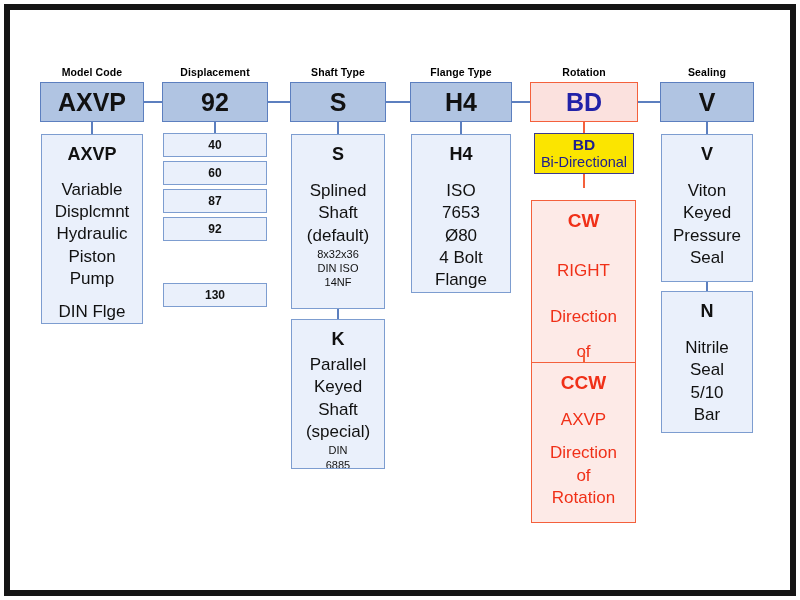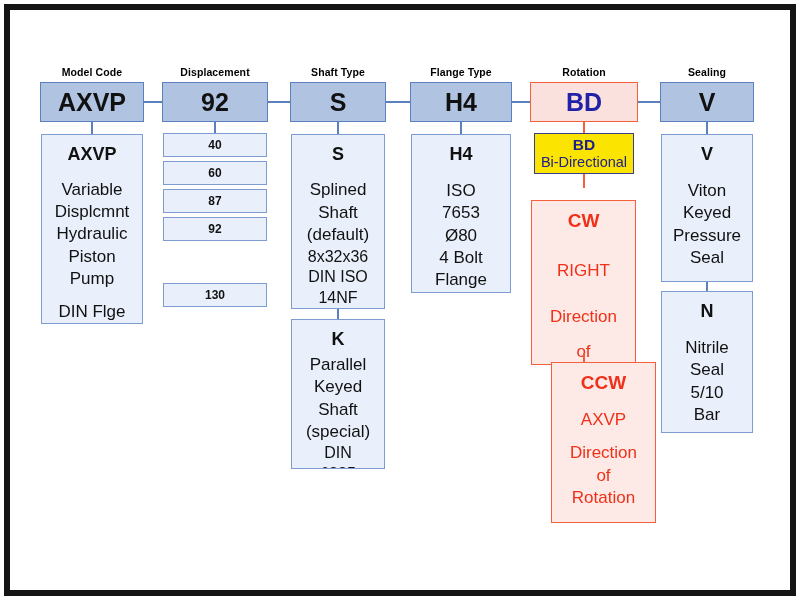--- a/index.html
+++ b/index.html
@@ -93,21 +93,21 @@
     line-height: 1.15;
     margin-bottom: 4px;
   }
   .detail .dline {
     font-size: 17px;
     color: #111111;
     line-height: 1.32;
     font-weight: normal;
   }
   .detail .dline.small {
-    font-size: 16px;
+    font-size: 11px;
     line-height: 1.28;
   }
   .detail .dgap {
     height: 11px;
   }
 
   
   .listbox {
     background: #eaf0fb;
     border: 1.5px solid #7d9dd0;
@@ -287,21 +287,21 @@
     <span class="dgap"></span>
     <span class="dline">RIGHT</span>
     <span class="dgap"></span>
     <span class="dline">Direction</span>
     <span class="dline">of</span>
     <span class="dline">Rotation</span>
   </div>
 
   <div class="conn v red" style="left:583px; top:353px; height:9px;"></div>
 
-  <div class="node detail rot" style="left:551px; top:362px; width:105px; height:161px;">
+  <div class="node detail rot" style="left:531px; top:362px; width:105px; height:161px;">
     <span class="dcode">CCW</span>
     <span class="dgap"></span>
     <span class="dline">AXVP</span>
     <span class="dgap"></span>
     <span class="dline">Direction</span>
     <span class="dline">of</span>
     <span class="dline">Rotation</span>
   </div>
 
   <div class="col-label" style="left:660px; top:66px; width:94px;">Sealing</div>

